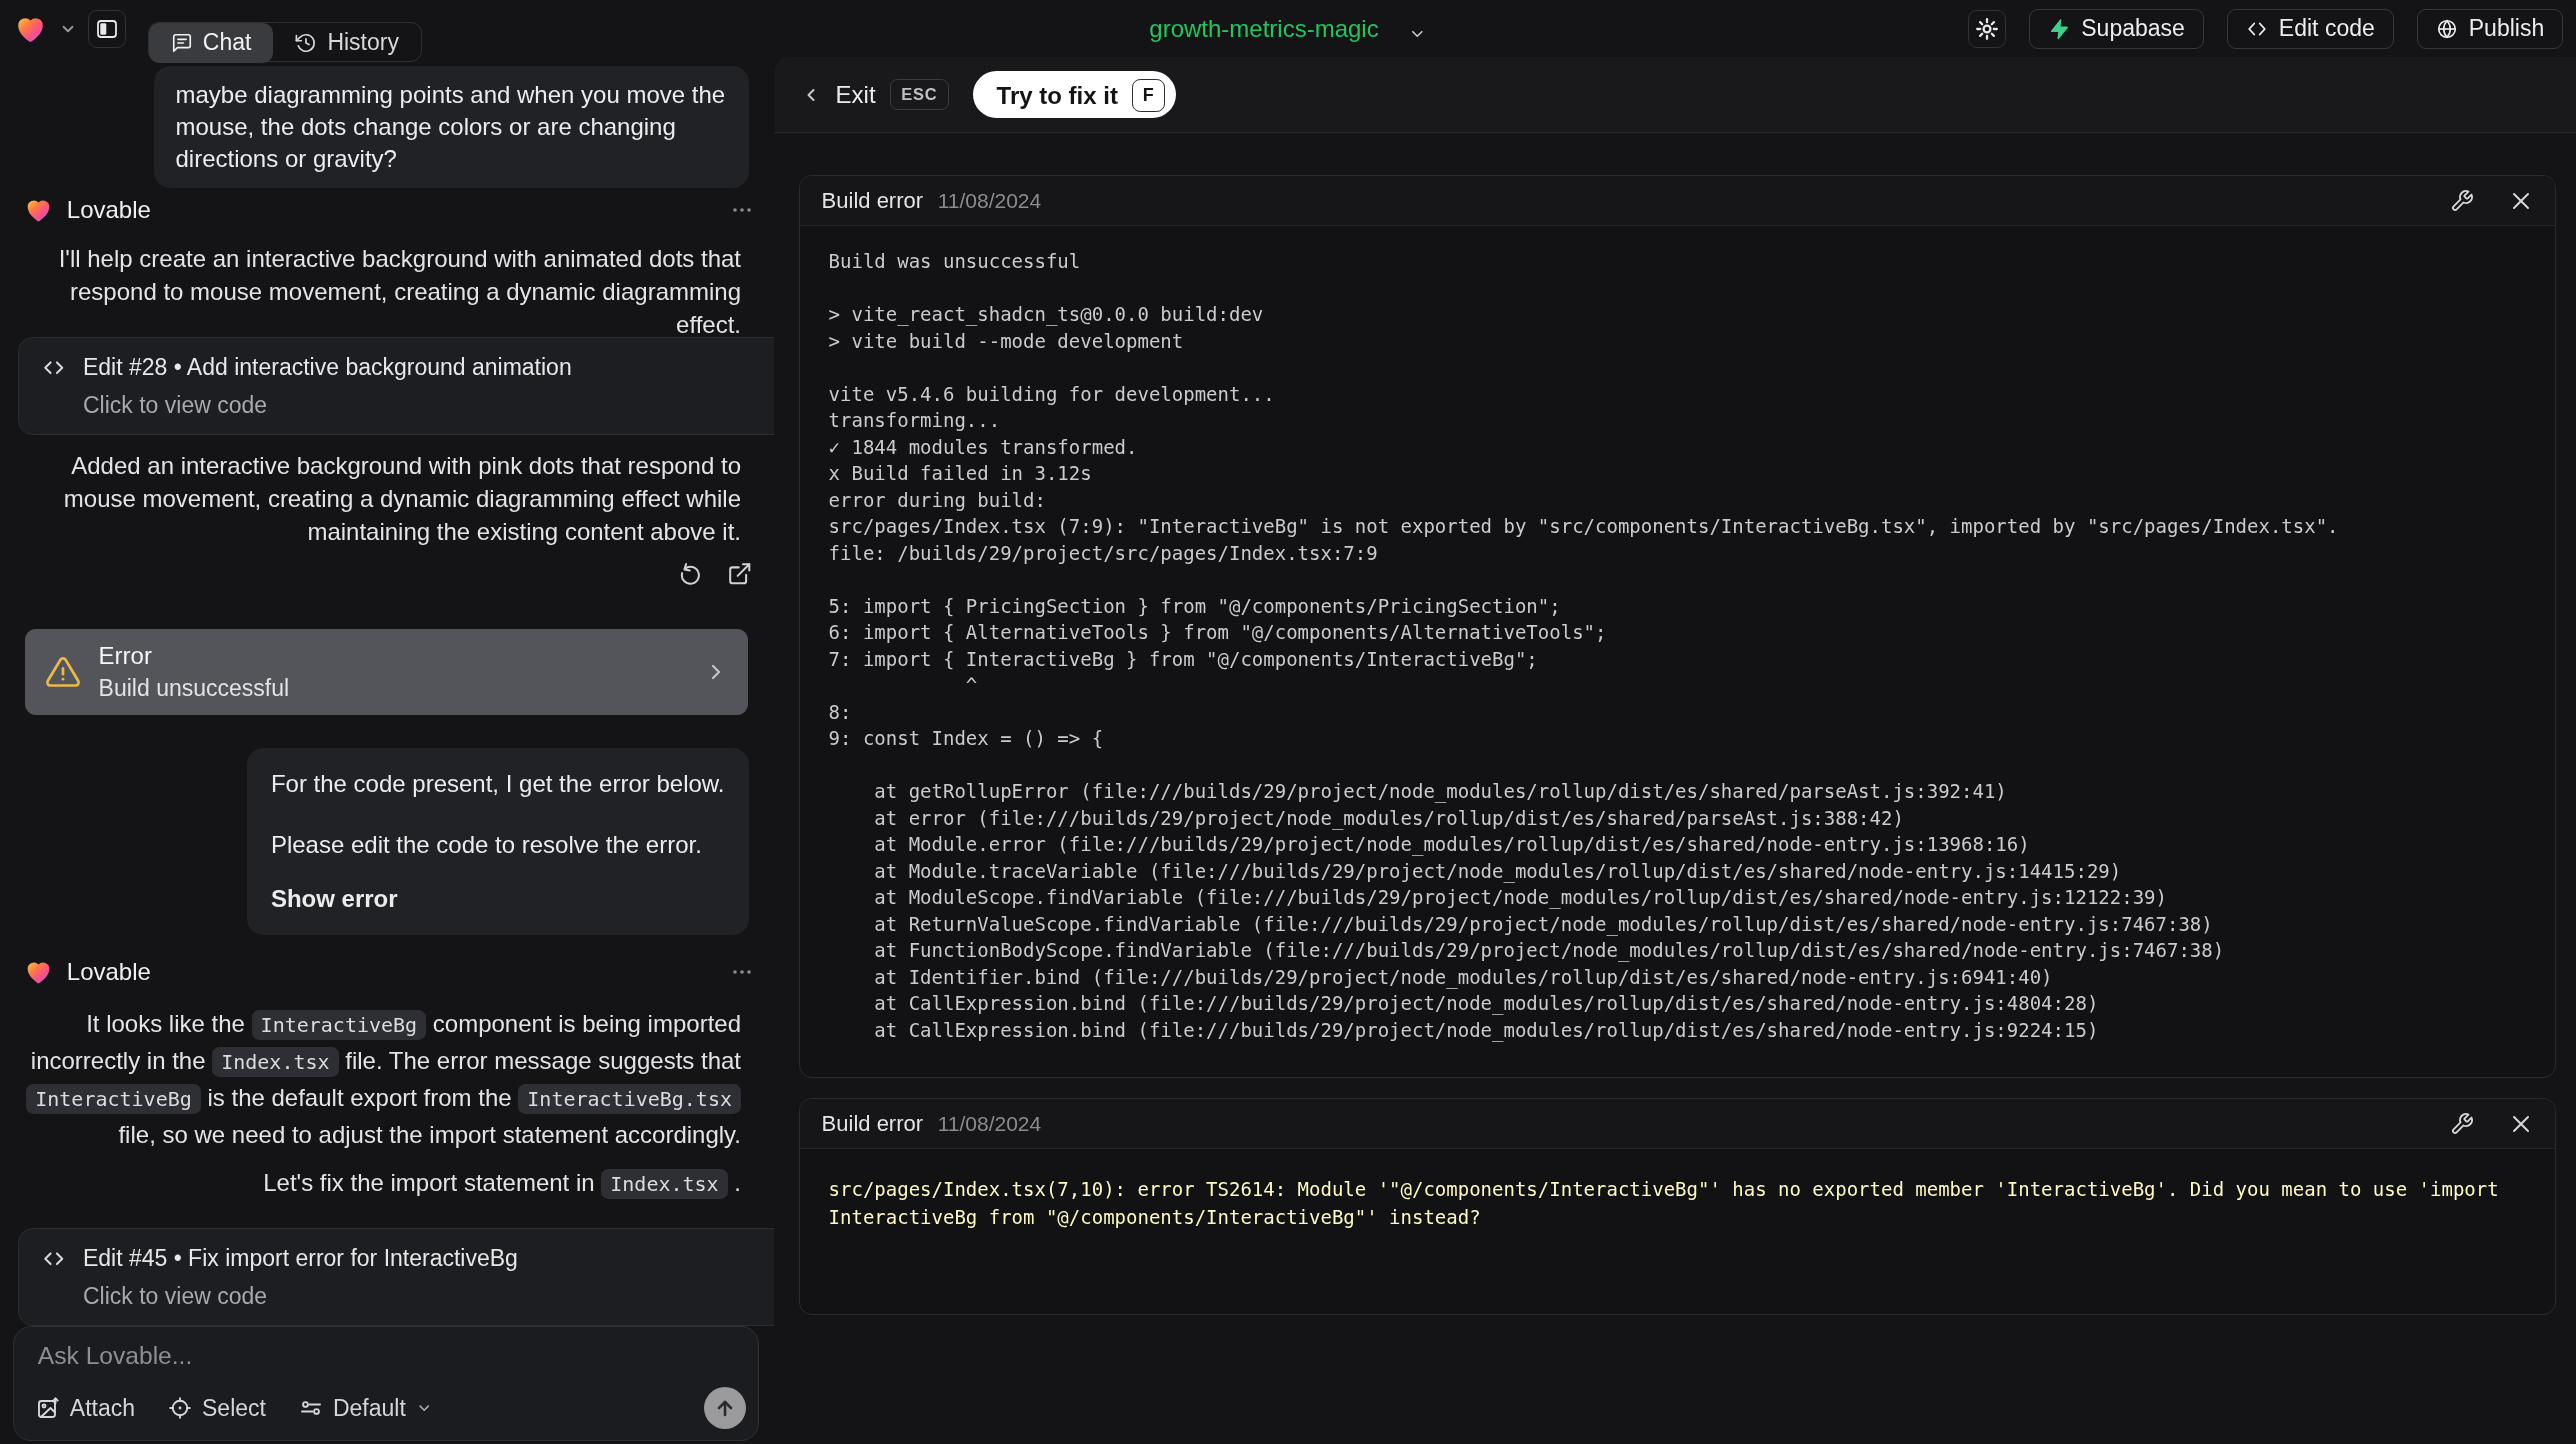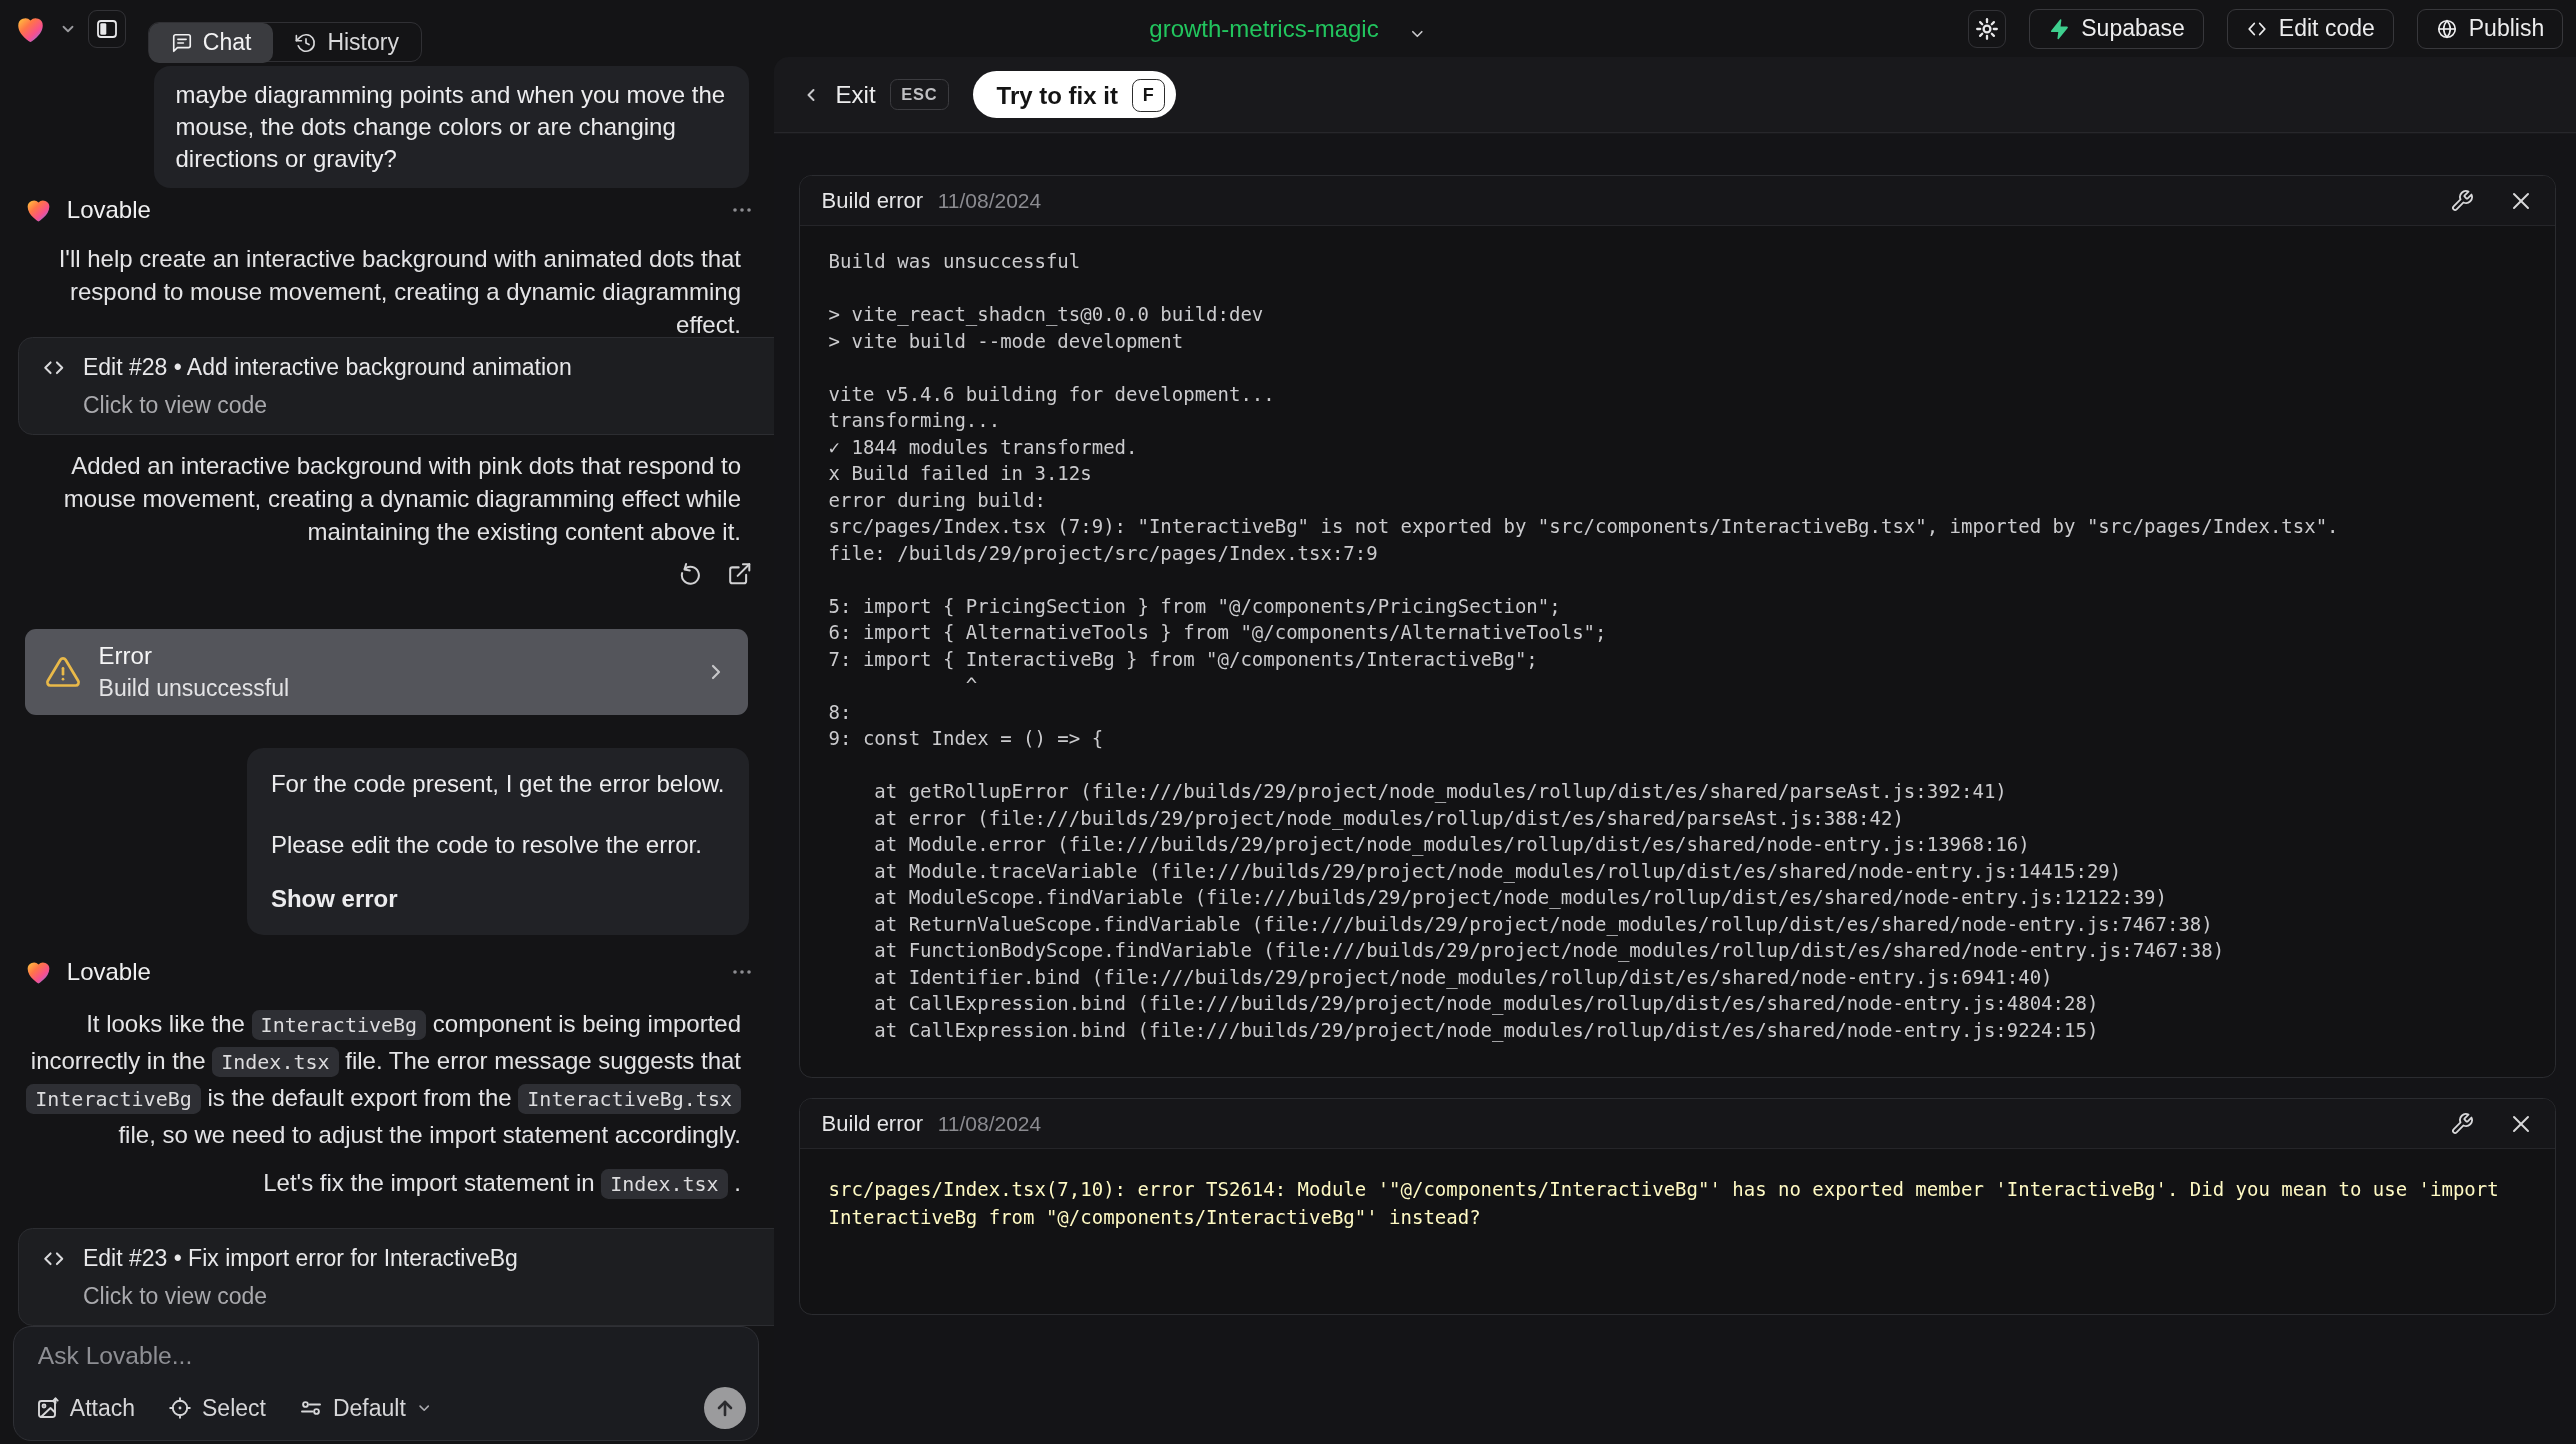--- a/index.html
+++ b/index.html
@@ -296,21 +296,21 @@
   </p>
 
   <div class="edit-card" style="top:1171px;">
     <div class="edit-card-row">
       <span style="color:#d9d9db;">
         <svg width="25.5" height="25.5" viewBox="0 0 24 24" fill="none" stroke="currentColor" stroke-width="1.9" stroke-linecap="round" stroke-linejoin="round">
             <polyline points="9 7 4 12 9 17"></polyline>
             <polyline points="15 7 20 12 15 17"></polyline>
           </svg>
       </span>
-      <span>Edit #23 • Fix import error for InteractiveBg</span>
+      <span>Edit #45 • Fix import error for InteractiveBg</span>
       <span class="chev">
         <svg width="22" height="22" viewBox="0 0 24 24" fill="none" stroke="currentColor" stroke-width="2.2" stroke-linecap="round" stroke-linejoin="round">
             <polyline points="9 6 15 12 9 18"></polyline>
           </svg>
       </span>
     </div>
     <div class="edit-card-sub">Click to view code</div>
   </div>
 
   <div class="composer">

